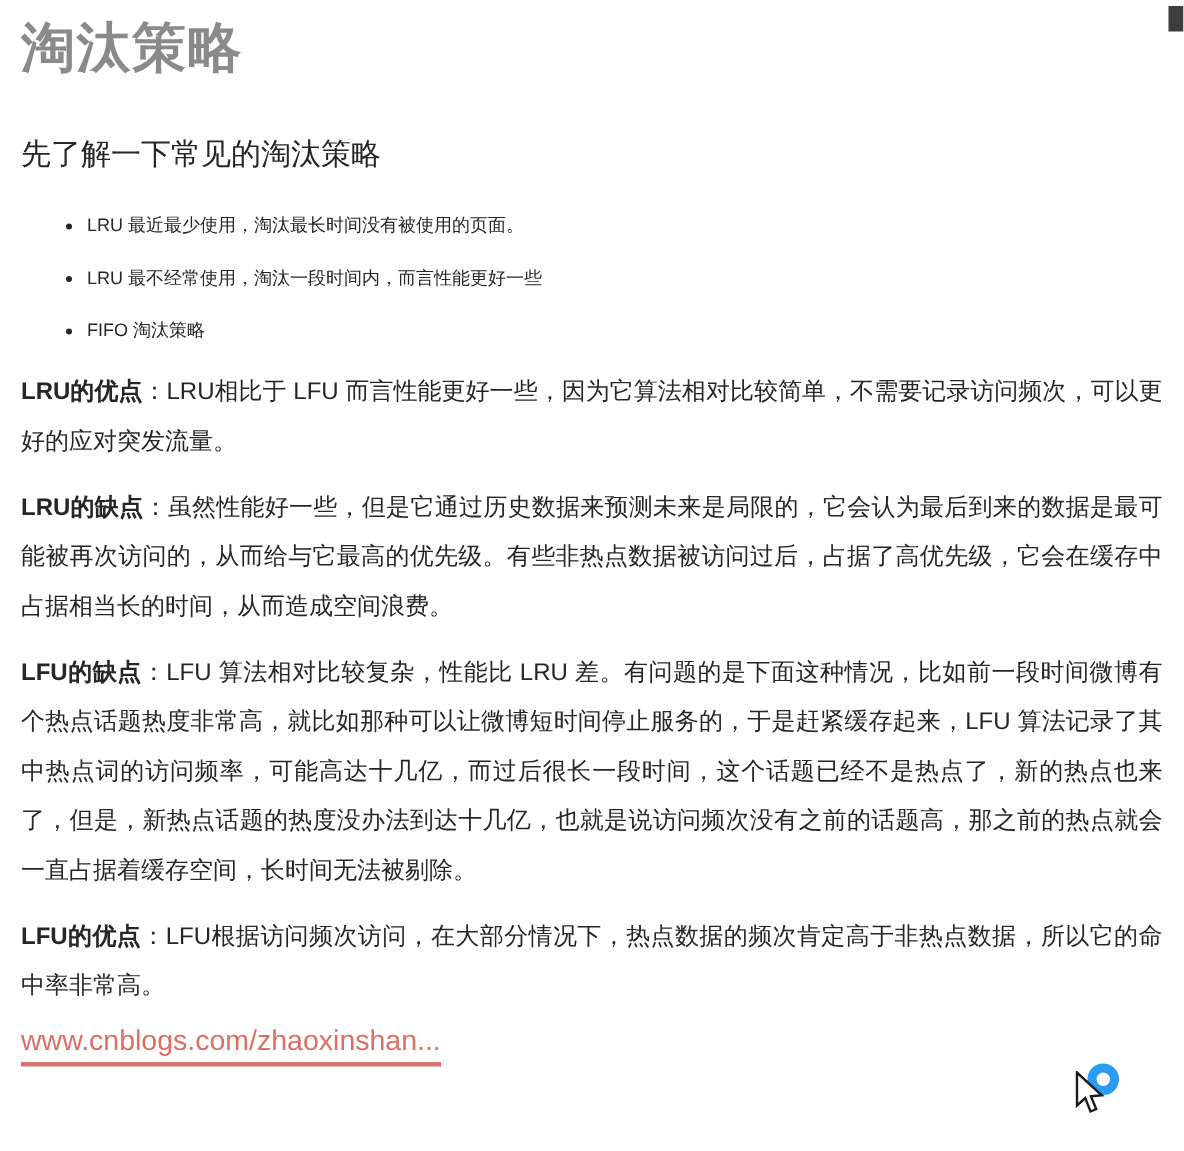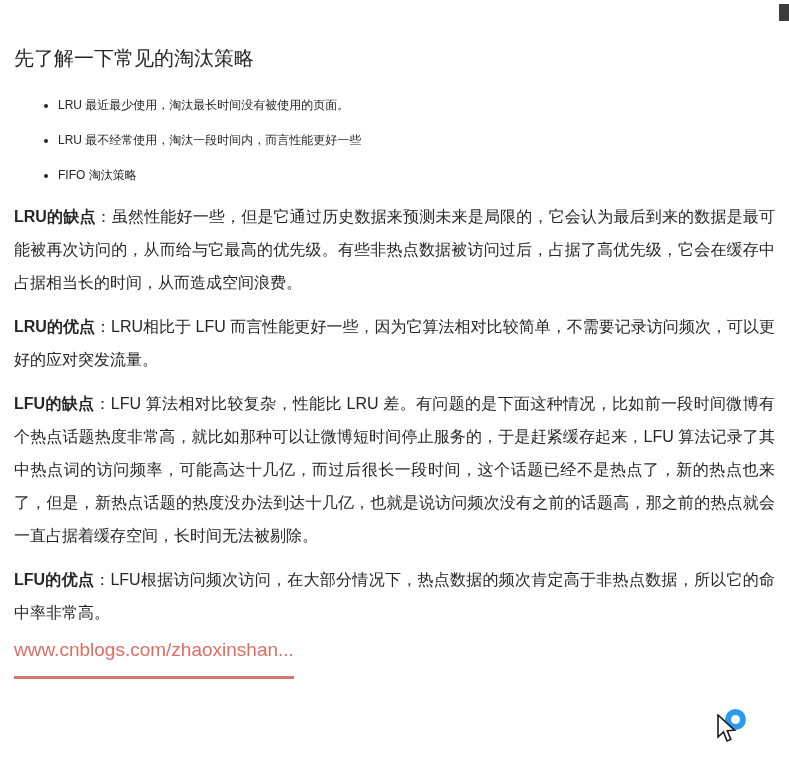--- a/index.html
+++ b/index.html
@@ -72,21 +72,21 @@
     background: #dd6e64;
     border-radius: 1px;
   }
 
   .link-line { margin: 10px 0 0 0; }
   a.article-link {
     font-size: 19px;
     color: #dd6e64;
     text-decoration: none;
     border-bottom: 3px solid #d8756b;
-    padding-bottom: 16px;
+    padding-bottom: 3px;
     font-weight: 400;
   }
 
   
   .scrollbar-thumb {
     position: absolute;
     top: 4px; right: 0;
     width: 10px; height: 17px;
     background: #3d3d3d;
   }
@@ -103,32 +103,33 @@
   .mouse-cursor {
     position: absolute;
     left: 716px; top: 714px;
   }
 </style>
 </head>
 <body>
 
 <div class="page">
 
+  <h1 class="page-title">淘汰策略</h1>
 
   <p class="intro">先了解一下常见的淘汰策略</p>
 
   <ul class="points">
     <li>LRU 最近最少使用，淘汰最长时间没有被使用的页面。</li>
     <li>LRU 最不经常使用，淘汰一段时间内，而言性能更好一些</li>
     <li>FIFO 淘汰策略</li>
   </ul>
 
+  <p class="section"><strong>LRU的优点</strong><span>：LRU相比于 LFU 而言性能更好一些，因为它算法相对比较简单，不需要记录访问频次，可以更好的应对突发流量。</span></p>
+
   <p class="section"><strong>LRU的缺点</strong><span>：虽然性能好一些，但是它通过历史数据来预测未来是局限的，它会认为最后到来的数据是最可能被再次访问的，从而给与它最高的优先级。有些非热点数据被访问过后，占据了高优先级，它会在缓存中占据相当长的时间，从而造成空间浪费。</span></p>
-
-  <p class="section"><strong>LRU的优点</strong><span>：LRU相比于 LFU 而言性能更好一些，因为它算法相对比较简单，不需要记录访问频次，可以更好的应对突发流量。</span></p>
 
   <p class="section"><strong>LFU的缺点</strong><span>：LFU 算法相对比较复杂，性能比 LRU 差。有问题的是下面这种情况，比如前一段时间微博有个热点话题热度非常高，就比如那种可以让微博短时间停止服务的，于是赶紧缓存起来，LFU 算法记录了其中热点词的访问频率，可能高达十几亿，而过后很长一段时间，这个话题已经不是热点了，新的热点也来了，但是，新热点话题的热度没办法到达十几亿，也就是说访问频次没有之前的话题高，那之前的热点就会一直占据着缓存空间，长时间无法被剔除。</span></p>
 
   <p class="section"><strong>LFU的优点</strong><span>：LFU根据访问频次访问，在大部分情况下，热点数据的频次肯定高于非热点数据，所以它的命中率非常高。</span></p>
 
 
   <p class="link-line">
     <a class="article-link" href="#">www.cnblogs.com/zhaoxinshan...</a>
   </p>
 

